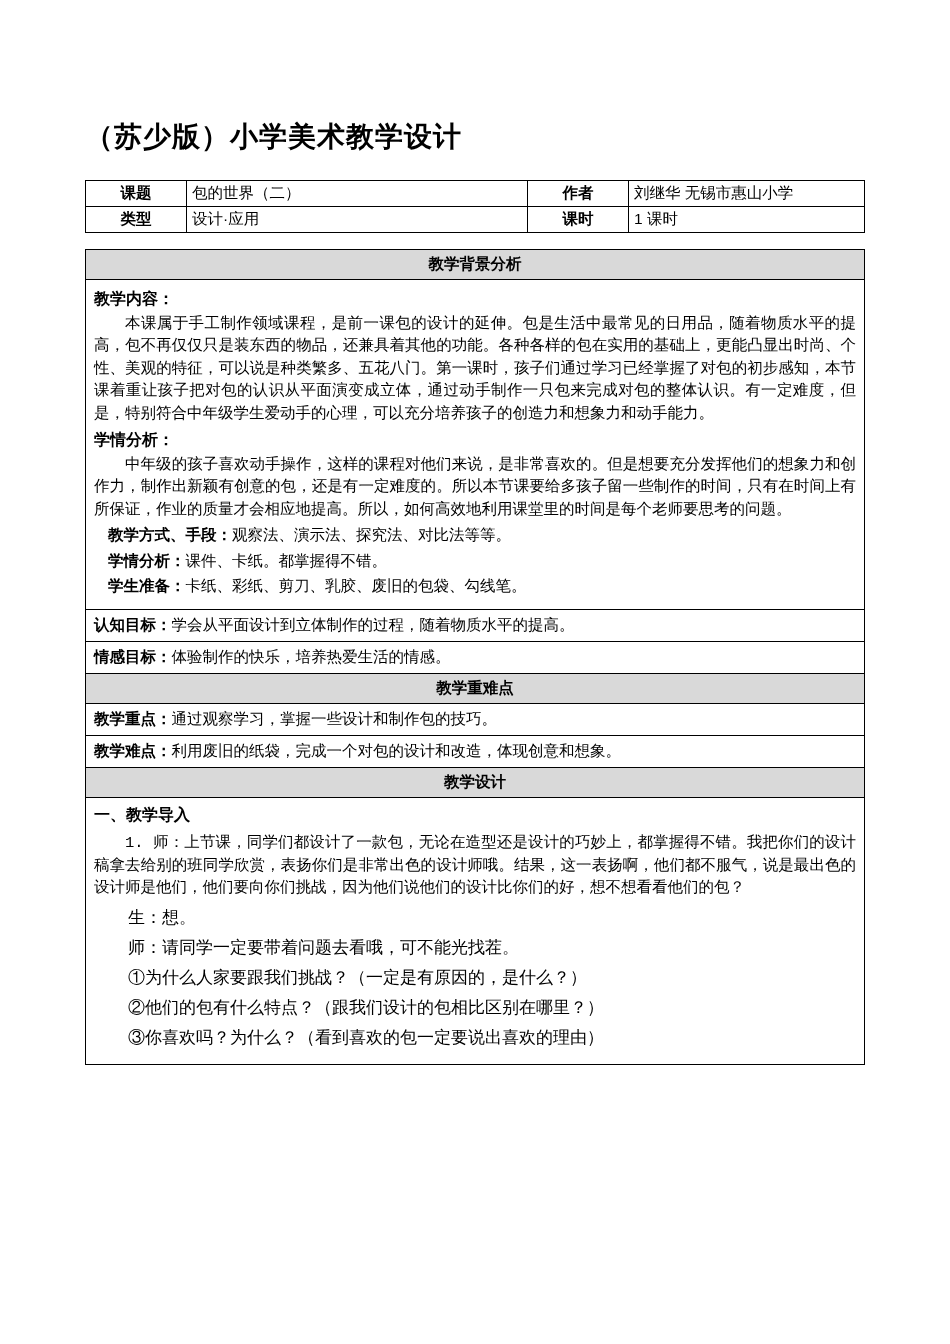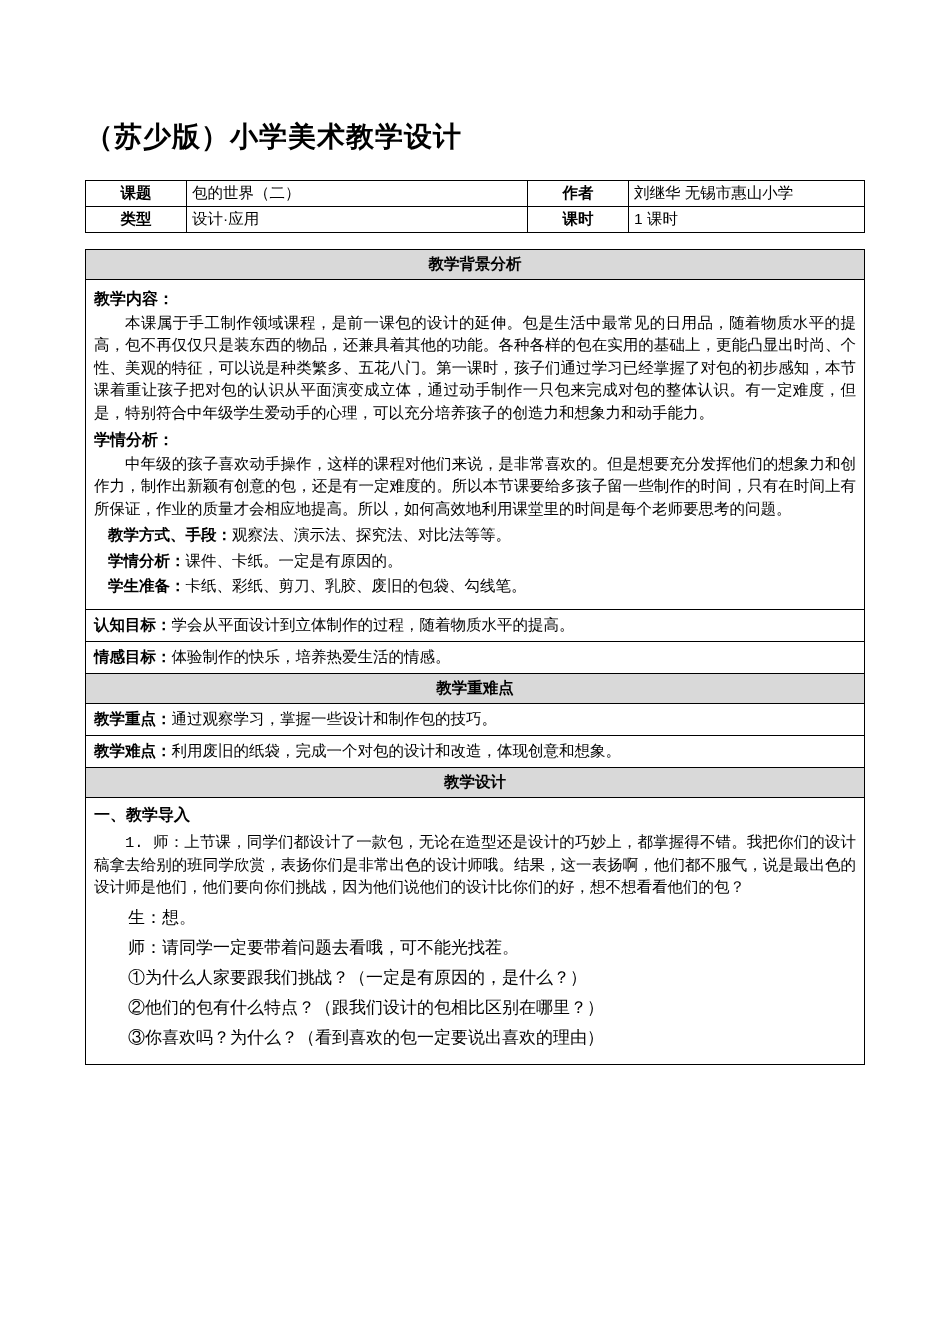--- a/index.html
+++ b/index.html
@@ -132,21 +132,21 @@
         <tr>
       <td class="section-head">教学背景分析</td>
     </tr>
     <tr>
       <td class="body-cell">
         <div class="sub-h">教学内容：</div>
         <p class="para">本课属于手工制作领域课程，是前一课包的设计的延伸。包是生活中最常见的日用品，随着物质水平的提高，包不再仅仅只是装东西的物品，还兼具着其他的功能。各种各样的包在实用的基础上，更能凸显出时尚、个性、美观的特征，可以说是种类繁多、五花八门。第一课时，孩子们通过学习已经掌握了对包的初步感知，本节课着重让孩子把对包的认识从平面演变成立体，通过动手制作一只包来完成对包的整体认识。有一定难度，但是，特别符合中年级学生爱动手的心理，可以充分培养孩子的创造力和想象力和动手能力。</p>
         <div class="sub-h">学情分析：</div>
         <p class="para">中年级的孩子喜欢动手操作，这样的课程对他们来说，是非常喜欢的。但是想要充分发挥他们的想象力和创作力，制作出新颖有创意的包，还是有一定难度的。所以本节课要给多孩子留一些制作的时间，只有在时间上有所保证，作业的质量才会相应地提高。所以，如何高效地利用课堂里的时间是每个老师要思考的问题。</p>
         <p class="flat"><span class="k">教学方式、手段：</span><span>观察法、演示法、探究法、对比法等等。</span></p>
-        <p class="flat"><span class="k">学情分析：</span><span>课件、卡纸。一定是有原因的。</span></p>
+        <p class="flat"><span class="k">学情分析：</span><span>课件、卡纸。都掌握得不错。</span></p>
         <p class="flat"><span class="k">学生准备：</span><span>卡纸、彩纸、剪刀、乳胶、废旧的包袋、勾线笔。</span></p>
       </td>
     </tr>
 
     <tr class="goal-row">
       <td><span class="inline-head">认知目标：</span><span>学会从平面设计到立体制作的过程，随着物质水平的提高。</span></td>
     </tr>
     <tr class="goal-row">
       <td><span class="inline-head">情感目标：</span><span>体验制作的快乐，培养热爱生活的情感。</span></td>
     </tr>

